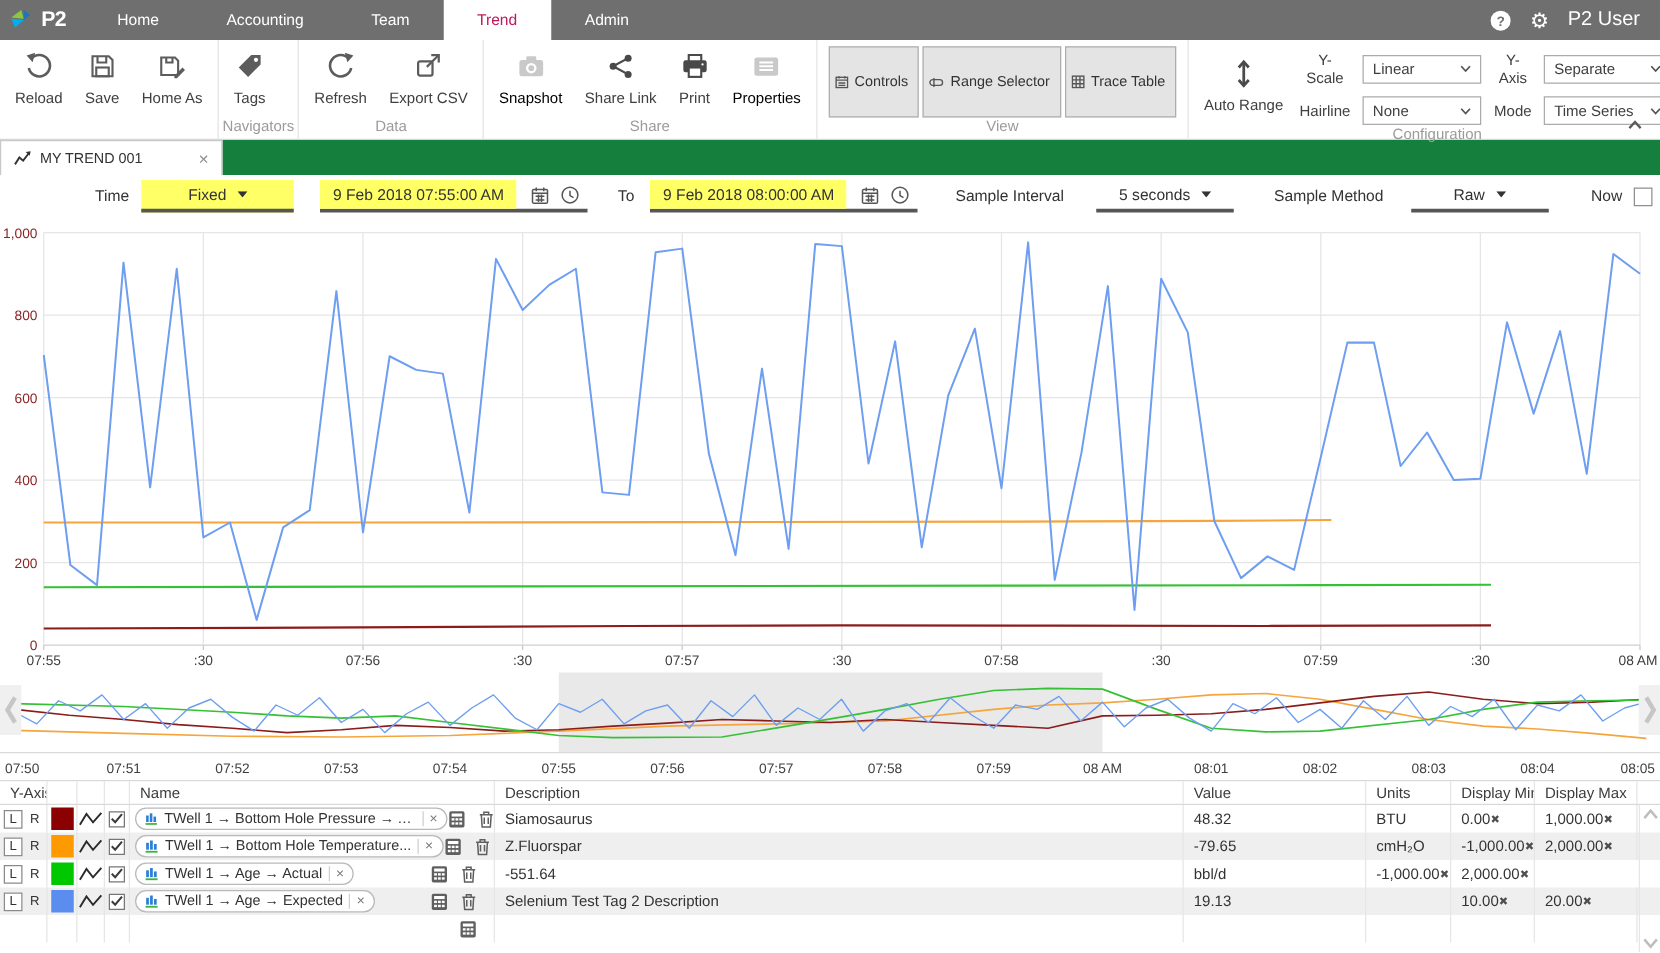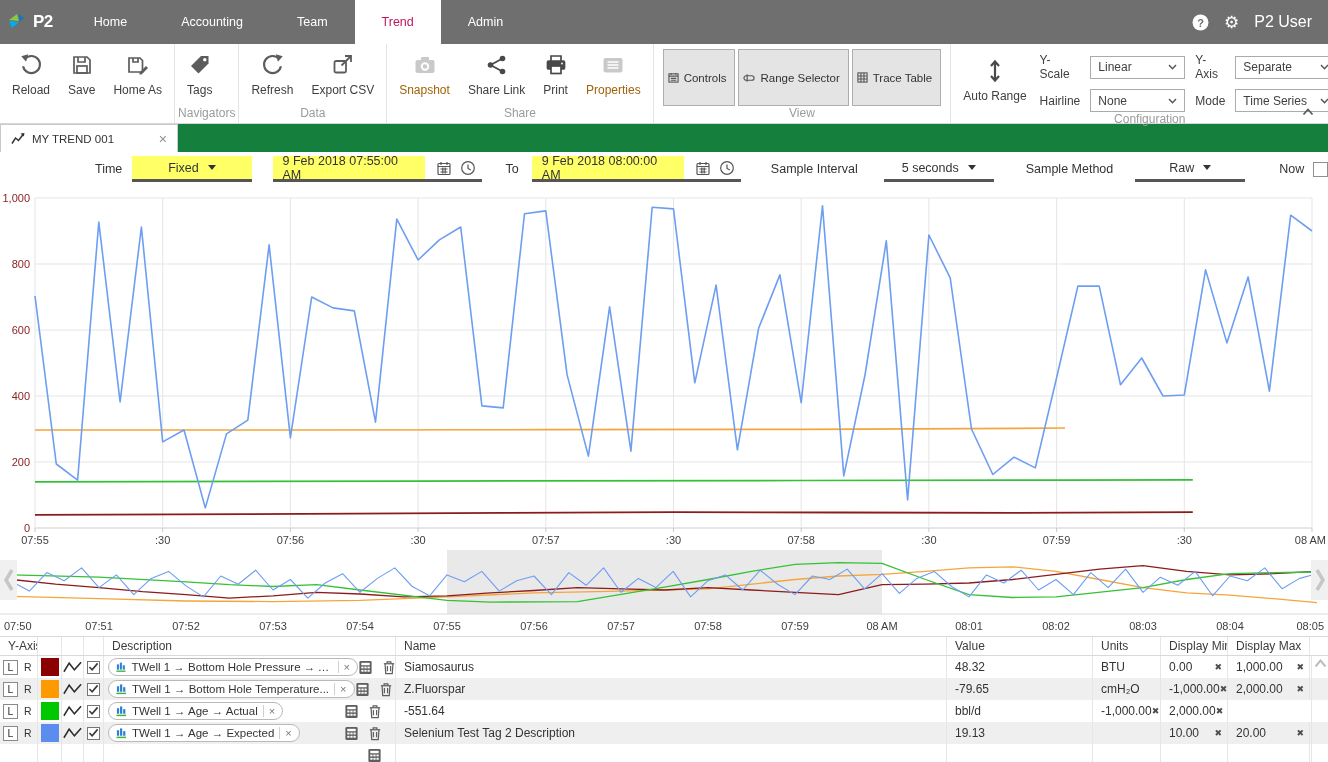--- a/index.html
+++ b/index.html
@@ -1,39 +1,39 @@
 <!DOCTYPE html>
 <html><head>
 <meta charset="utf-8">
 <style>
 *{box-sizing:border-box;margin:0;padding:0}
 html,body{width:1328px;height:762px;overflow:hidden;background:#fff;color:#333;
   font-family:"Liberation Sans",sans-serif;-webkit-font-smoothing:antialiased}
 svg{display:block}
 
-.navbar{height:44px;background:#6f6f6f;display:flex;align-items:stretch;color:#fff;font-size:12.5px}
+.navbar{height:32px;background:#6f6f6f;display:flex;align-items:stretch;color:#fff;font-size:12.5px}
 .logo{display:flex;align-items:center;padding:0 14px 0 8px;gap:3px;cursor:pointer}
 .logo-txt{font-weight:bold;font-size:17px;letter-spacing:-.5px}
 .nav-item{display:flex;align-items:center;padding:0 27px;cursor:pointer}
 .nav-item.active{background:#fff;color:#be185d}
 .nav-right{margin-left:auto;display:flex;align-items:center;gap:15px;padding-right:16px}
 .nav-user{font-size:16px}
 
 .ribbon{height:80px;border-bottom:1px solid #d6d6d6;display:flex;position:relative;background:#fff}
 .rgroup{display:flex;flex-direction:column;border-right:1px solid #e4e4e4;padding:0 3px}
 .rbtns{display:flex;flex:1;align-items:stretch}
 .rlabel{font-size:12px;color:#9b9b9b;text-align:center;height:17px;line-height:15px}
 .rbtn{display:flex;flex-direction:column;align-items:center;padding:5px 9px 0;gap:2px;font-size:12px;color:#404040;cursor:pointer;white-space:nowrap}
 .rbtn .ric{height:32px;display:flex;align-items:center}
-.rbtn.disabled{color:#a16207;cursor:default}
+.rbtn.disabled{color:#000000;cursor:default}
 .vstack{display:flex;flex-direction:row;padding:5px 6px 0;gap:3px}
 .vtog{display:flex;align-items:center;gap:5px;background:#e4e4e4;border:1px solid #aeaeae;font-size:11.5px;padding:1px 8px 1px 4px;color:#333;width:max-content;cursor:pointer}
 .cfg{display:flex;align-items:flex-start;padding-top:6px}
 .cfggrid{display:grid;grid-template-columns:auto 95px auto 102px;gap:8px 10px;align-items:center;font-size:12px;color:#404040;padding:3px 8px 0 4px}
-.cfglab{text-align:left}
+.cfglab{text-align:center}
 .sel{border:1px solid #ababab;height:23px;display:flex;align-items:center;justify-content:space-between;padding:0 7px;background:#fff;cursor:pointer;white-space:nowrap}
 .collapse{position:absolute;right:14px;bottom:7px;cursor:pointer}
 
 .tabstrip{height:28px;display:flex;background:#15803d}
 .tab{display:flex;align-items:center;gap:7px;border:1px solid #c9c9c9;border-bottom:none;background:#fff;padding:0 10px;font-size:11.5px;width:178px;cursor:pointer}
 .tab-close{color:#8f8f8f;font-size:14px;margin-left:auto;cursor:pointer}
 
 .timebar{height:34px;display:flex;align-items:center;font-size:12.5px;color:#333}
 .yellow{background:#ffff66}
 .drop-fixed{width:122px;height:26px;display:flex;align-items:center;justify-content:center;gap:9px;border-bottom:3px solid #565656;cursor:pointer}
@@ -60,21 +60,21 @@
 .trow.alt{background:#efefef}
 .axL{width:15px;height:15px;border:1px solid #8a8a8a;background:#fff;display:flex;align-items:center;justify-content:center;font-size:10.5px;margin-left:3px;cursor:pointer}
 .axR{font-size:10.5px;margin-left:6px;cursor:pointer}
 .swatch{width:18px;height:18px;margin-left:3px;cursor:pointer}
 .cbx{width:13px;height:13px;border:1px solid #767676;background:#fff;display:flex;align-items:center;justify-content:center;cursor:pointer}
 .chip{display:inline-flex;align-items:center;gap:5px;border:1px solid #b9b9b9;border-radius:10px;height:18px;padding:0 7px;font-size:11.5px;color:#333;margin-left:4px;background:#fff;max-width:250px;cursor:pointer}
 .chip span.txt{overflow:hidden;text-overflow:ellipsis;white-space:nowrap}
 .chipx{color:#777;font-size:11px;border-left:1px solid #d0d0d0;padding-left:5px;cursor:pointer}
 .rowtools{margin-left:auto;display:flex;align-items:center;gap:9px;padding-right:13px}
 .cellpad{padding-left:8px}
-.clrwrap{display:flex;align-items:center;justify-content:space-between;width:100%;padding:0 5px 0 8px}
+.clrwrap{display:flex;align-items:center;width:100%;padding:0 5px 0 8px}
 .clrx{color:#4e4e4e;font-size:9px;cursor:pointer}
 .vscroll{position:absolute;right:0;top:20px;bottom:0;width:17px;border-left:1px solid #e6e6e6;display:flex;flex-direction:column;justify-content:space-between;align-items:center;padding:3px 0;cursor:pointer}
 </style>
 </head>
 <body>
 
 <div>
 
   <header class="navbar">
     <div class="logo">
@@ -329,21 +329,21 @@
       <svg width="14" height="13" viewBox="0 0 14 13">
           <polyline points="1,11.5 4.5,6 7.5,8.5 12.5,2" fill="none" stroke="#333" stroke-width="1.5"></polyline>
           <polygon points="9.5,1.5 13.5,1 12.8,4.5" fill="#333"></polygon>
         </svg>
       <span>MY TREND 001</span>
       <span class="tab-close">×</span>
     </div>
   </div>
 
   <div class="timebar">
-    <span class="tlabel" style="margin-left:95px;margin-right:10px">Time</span>
+    <span class="tlabel" style="margin-left:76px;margin-right:10px">Time</span>
     <div class="drop-fixed yellow">
       <span>Fixed</span>
       <svg width="8" height="5" viewBox="0 0 8 5">
           <polygon points="0,0 8,0 4,5" fill="#333"></polygon>
         </svg>
     </div>
     <div class="dategrp" style="margin-left:21px">
       <div class="dateval yellow">9 Feb 2018 07:55:00 AM</div>
       <span class="icobtn">
         <svg width="16" height="16" viewBox="0 0 16 16" fill="none" stroke="#555" stroke-width="1.2">
@@ -482,22 +482,22 @@
         </svg>
     </div>
   </div>
 
   <div class="ttable">
     <div class="tgrid thead">
       <div>Y-Axis</div>
       <div></div>
       <div></div>
       <div></div>
+      <div>Name</div>
       <div>Description</div>
-      <div>Name</div>
       <div>Value</div>
       <div>Units</div>
       <div>Display Min</div>
       <div>Display Max</div>
       <div style="border-right:none"></div>
     </div>
     <div id="rows">
         <div class="tgrid trow">
           <div>
             <div class="axL">L</div>

